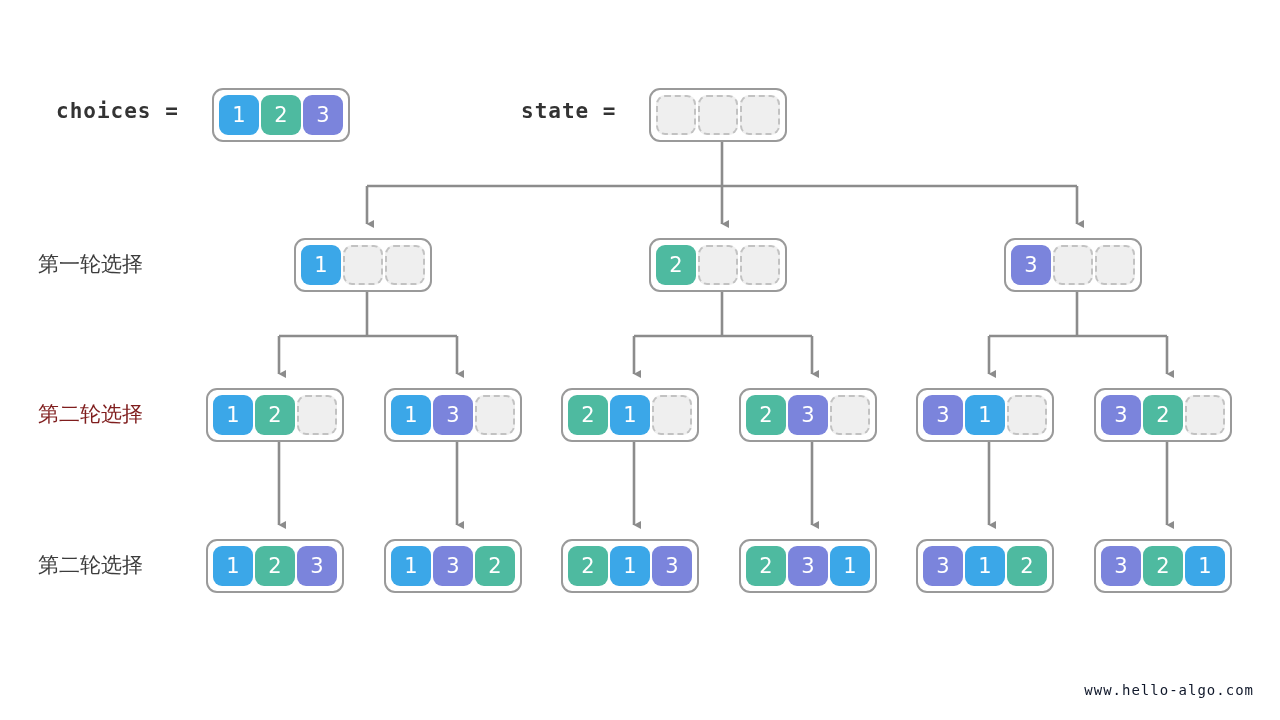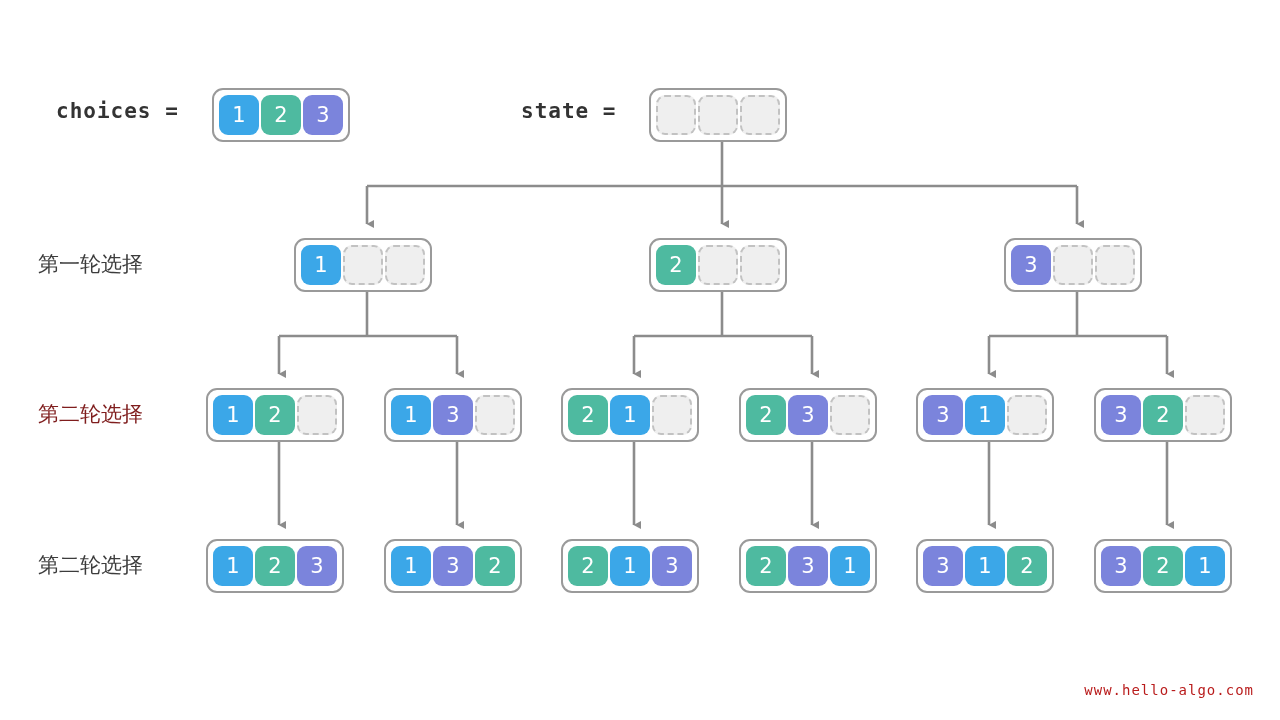--- a/index.html
+++ b/index.html
@@ -64,21 +64,21 @@
     border:2px dashed #c2c2c2;
     color:transparent;
   }
 
   
   #watermark{
     position:absolute;
     right:26px;bottom:22px;
     font-family:"DejaVu Sans Mono","Liberation Mono",monospace;
     font-size:14px;
-    color:#b91c1c;
+    color:#0f172a;
     letter-spacing:1px;
     white-space:nowrap;
   }
 </style>
 </head>
 <body>
 
 <div id="canvas">
 
   <svg id="svg-wires" viewBox="0 0 1280 720" xmlns="http://www.w3.org/2000/svg">

